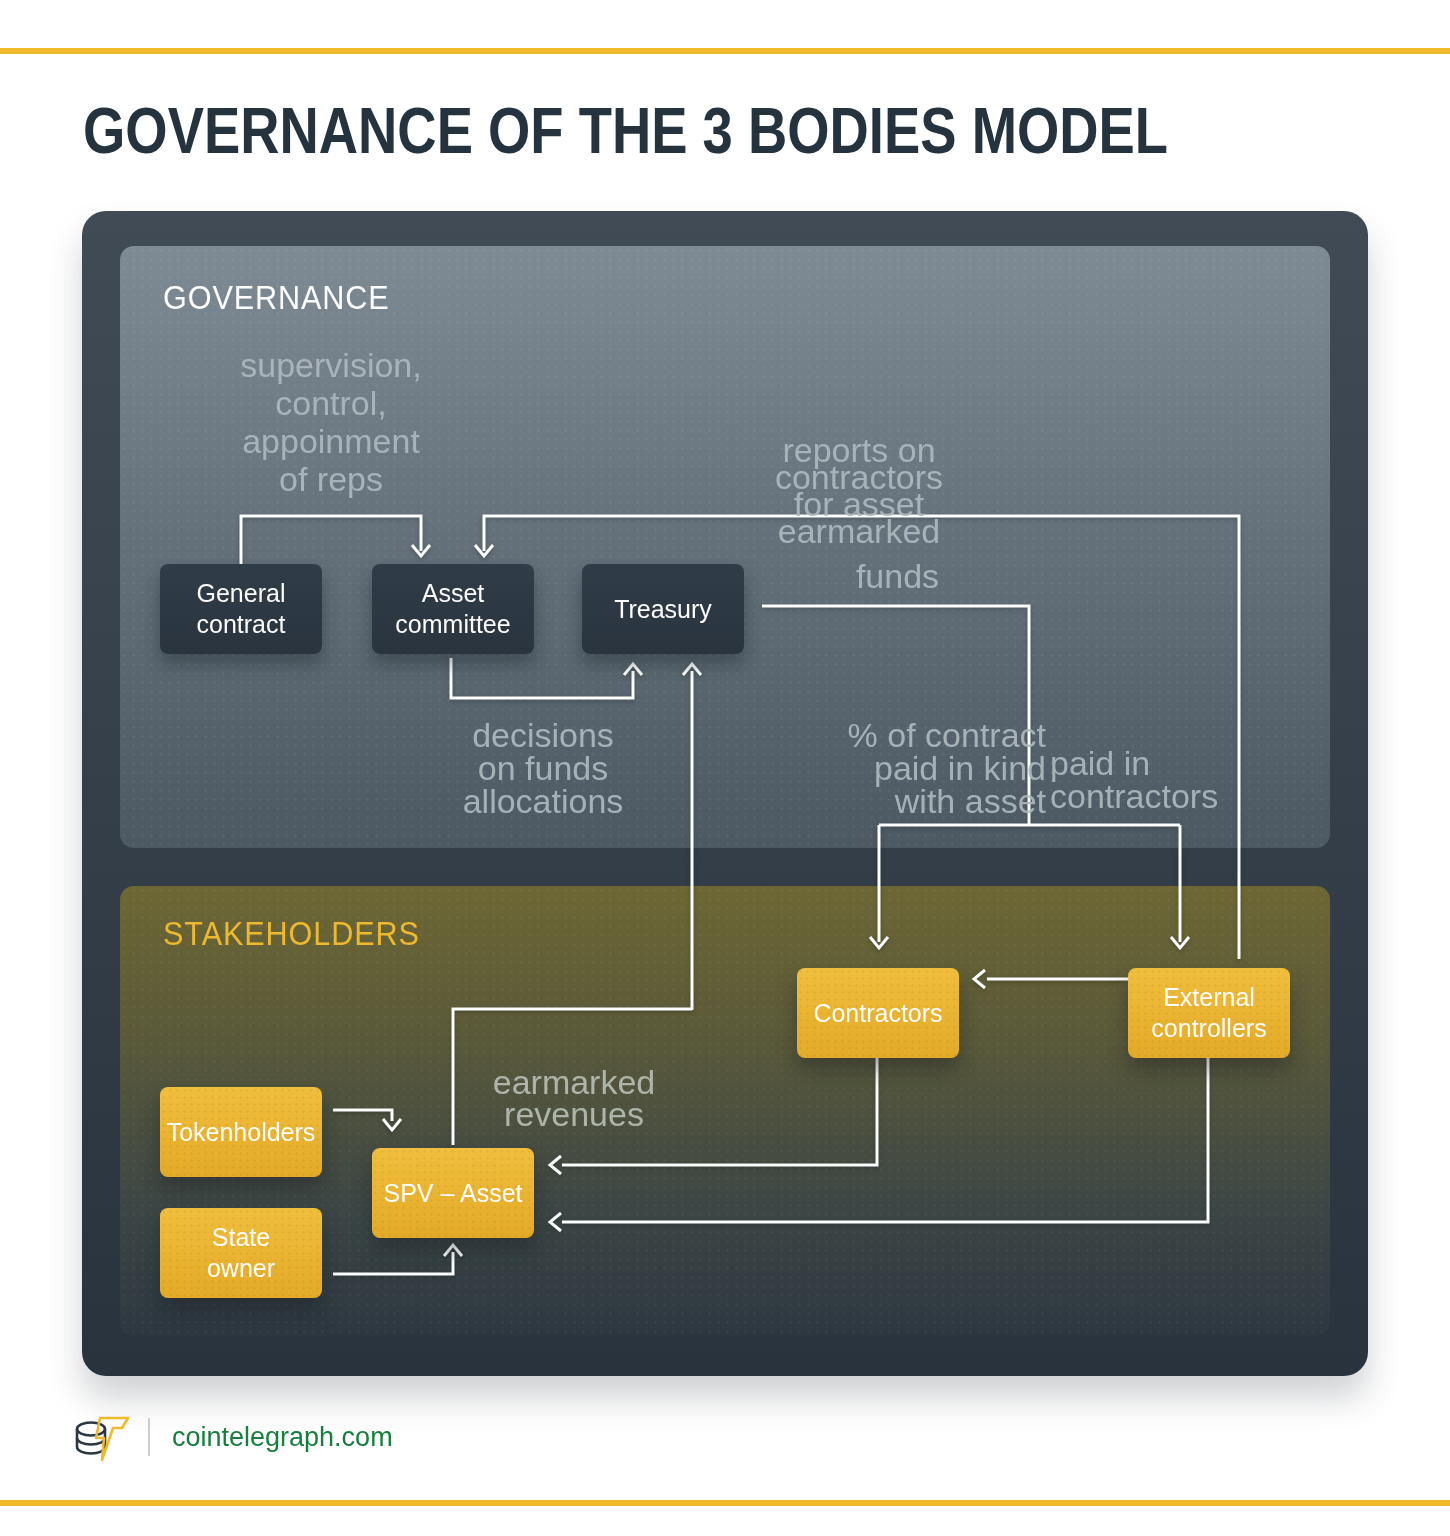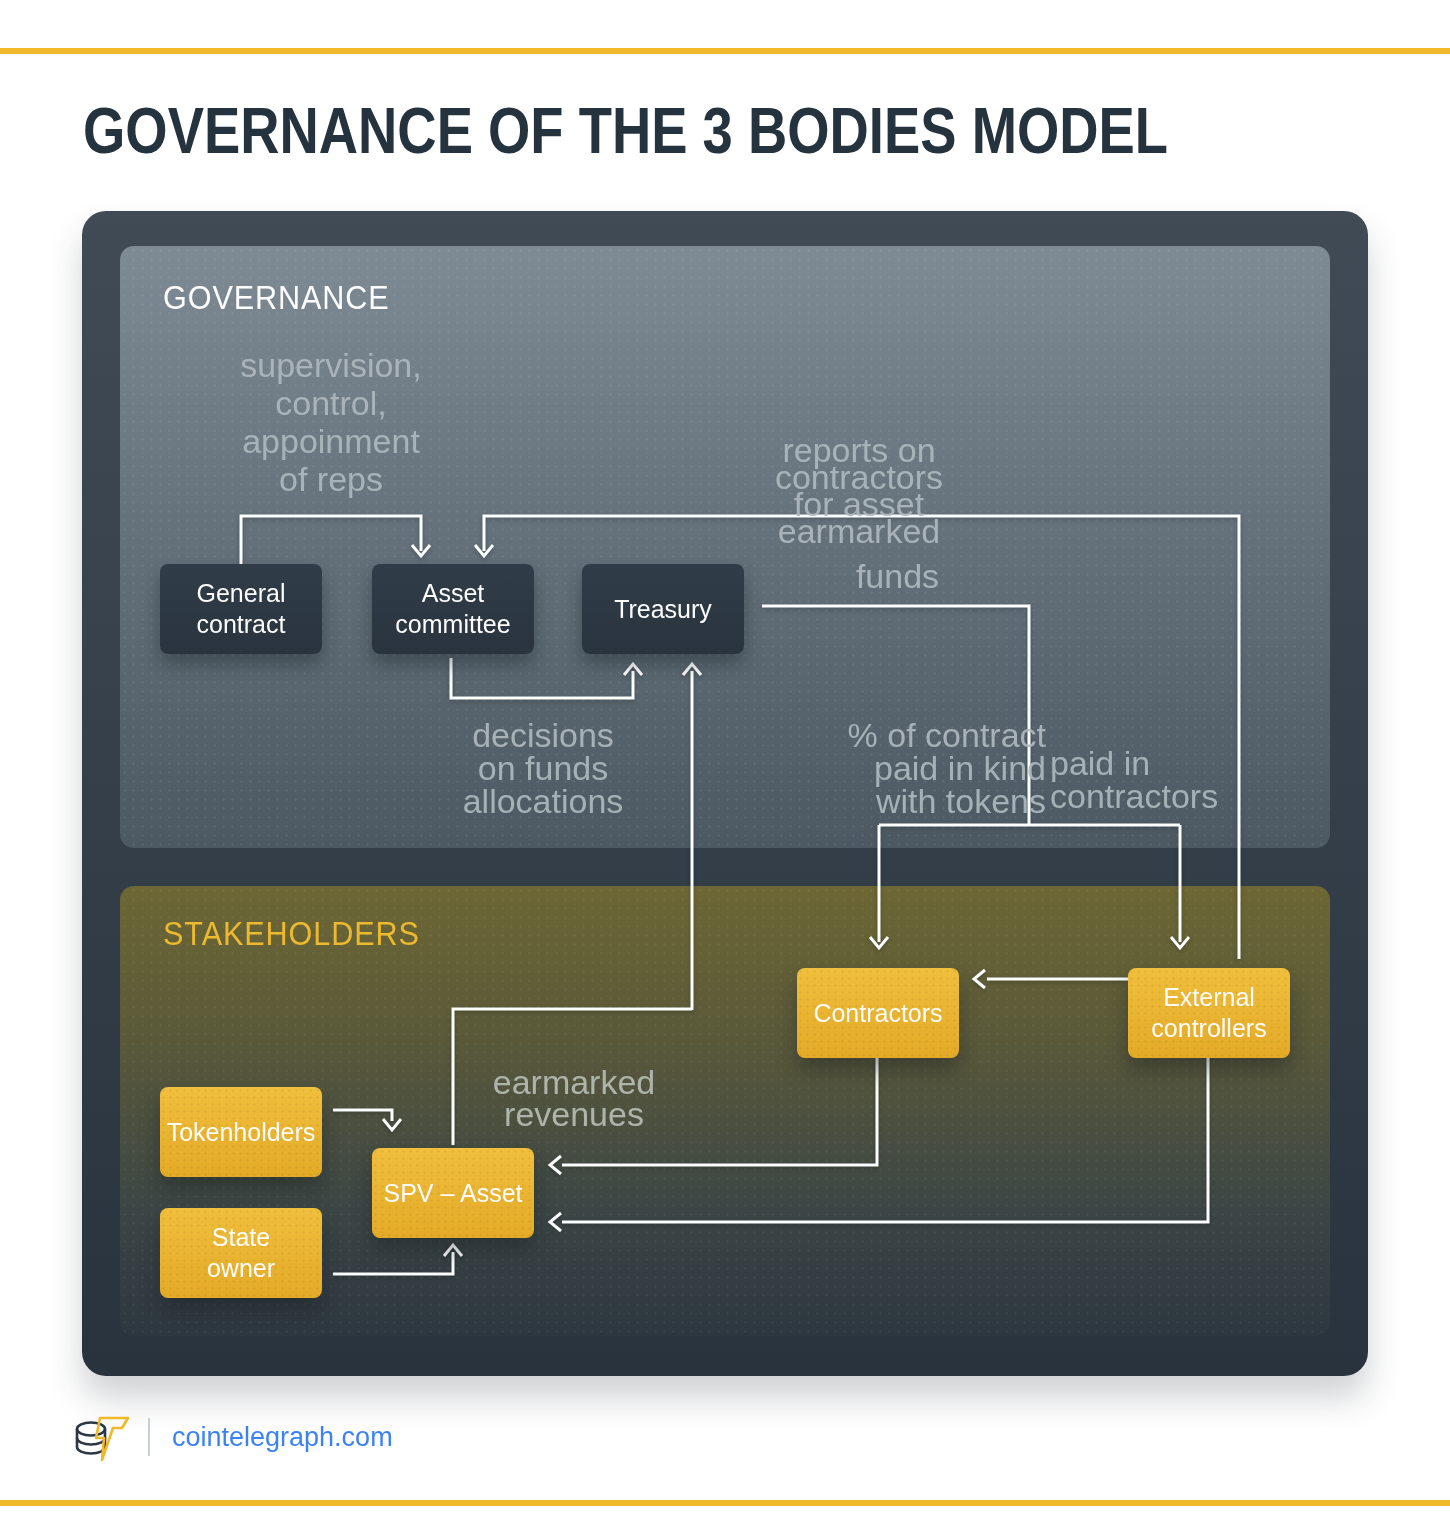--- a/index.html
+++ b/index.html
@@ -28,21 +28,21 @@
         text-align:center;font-weight:300;}
   .dark{background:linear-gradient(180deg,#303c47 0%,#29343f 100%);
         box-shadow:0 10px 18px rgba(15,22,30,.35);}
   .yellow{background-image:radial-gradient(rgba(120,85,0,.10) 1px,transparent 1.2px),
           linear-gradient(180deg,#f0bf3d 0%,#e3aa27 100%);background-size:7px 7px,100% 100%;
           box-shadow:0 12px 20px rgba(20,26,32,.38);}
   .lbl{position:absolute;font-size:34px;color:#aeb8be;text-align:center;line-height:33px;opacity:.92;
        font-weight:300;}
   svg.wires{position:absolute;left:0;top:0;filter:drop-shadow(0 2px 2px rgba(10,15,20,.28));}
   .footer-divider{position:absolute;left:148px;top:1410px;width:2px;height:38px;background:#c9ced2;}
-  .footer-site{position:absolute;left:172px;top:1414px;font-size:27px;color:#3b82f6;}
+  .footer-site{position:absolute;left:172px;top:1414px;font-size:27px;color:#15803d;}
   .logo{position:absolute;left:74px;top:1404px;}
 </style>
 </head>
 <body>
 
 <div class="canvas">
 
   <div class="bar" style="top:40px"></div>
   <div class="bar" style="top:1492px"></div>
 
@@ -147,21 +147,21 @@
   </div>
   <div class="lbl" style="left:845px;top:552px;width:105px">funds</div>
   <div class="lbl" style="left:443px;top:711px;width:200px">
     <div>decisions</div>
     <div>on funds</div>
     <div>allocations</div>
   </div>
   <div class="lbl" style="left:846px;top:711px;width:200px;text-align:right">
     <div>% of contract</div>
     <div>paid in kind</div>
-    <div>with tokens</div>
+    <div>with asset</div>
   </div>
   <div class="lbl" style="left:1050px;top:739px;width:160px;text-align:left">
     <div>paid in</div>
     <div>contractors</div>
   </div>
   <div class="lbl" style="left:474px;top:1058px;width:200px;line-height:32px;color:#b6bdb4">
     <div>earmarked</div>
     <div>revenues</div>
   </div>
 

